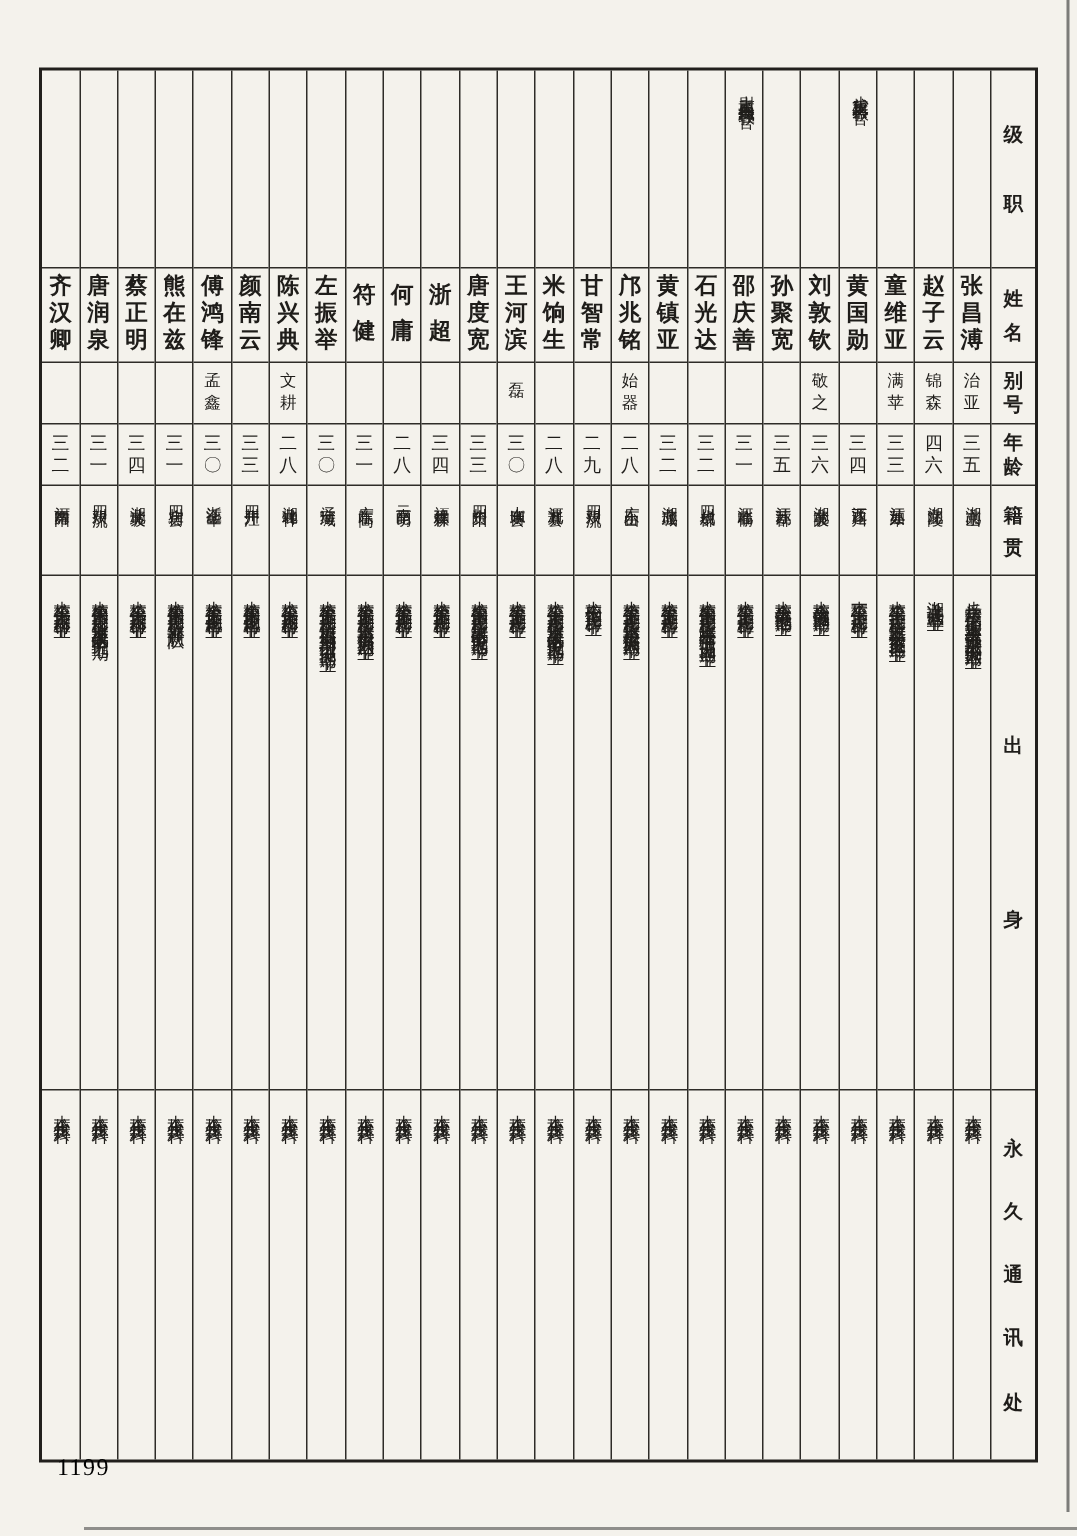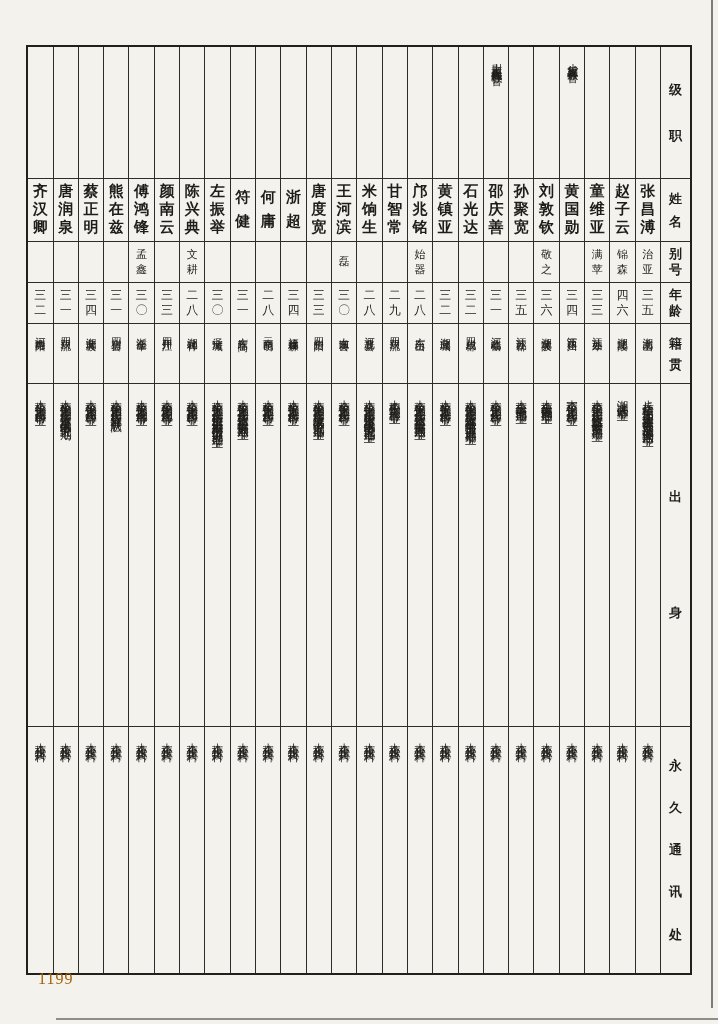--- a/index.html
+++ b/index.html
@@ -64,21 +64,21 @@
   .cell-native{padding-top:5px;}
   .cell-native .vtext{font-size:10.5px;letter-spacing:1.2px;}
   .cell-origin .vtext{font-size:11.5px;letter-spacing:1.6px;}
   .cell-address .vtext{font-size:11.5px;letter-spacing:2px;}
 
   .hcol .cell{font-size:13px;}
   .hcol .cell-address{font-size:13px;}
 
   .page-number{
     position:absolute;left:38px;top:970px;
-    font-size:16px;letter-spacing:1px;color:#a16207;
+    font-size:16px;letter-spacing:1px;color:#000000;
     font-family:"Liberation Serif", serif;
   }
 </style>
 </head>
 <body>
 
 <div class="page">
 
   <div class="roster">
 

